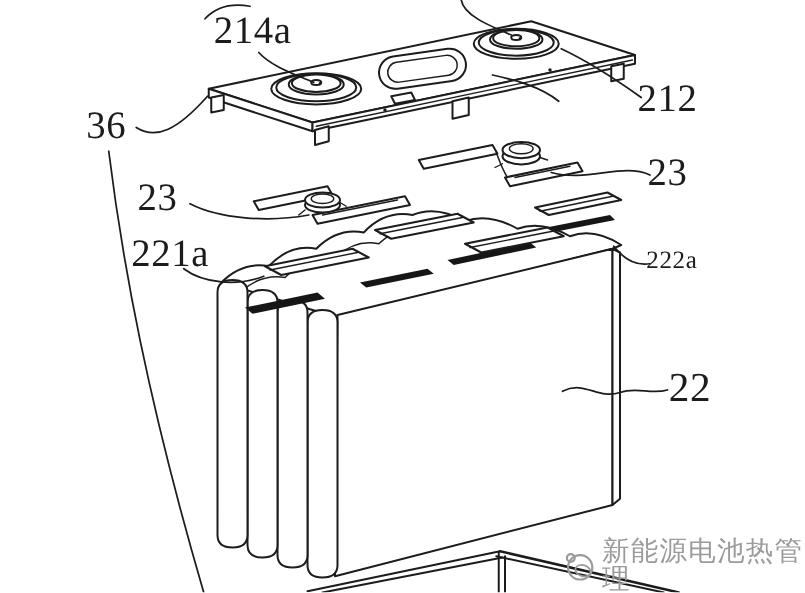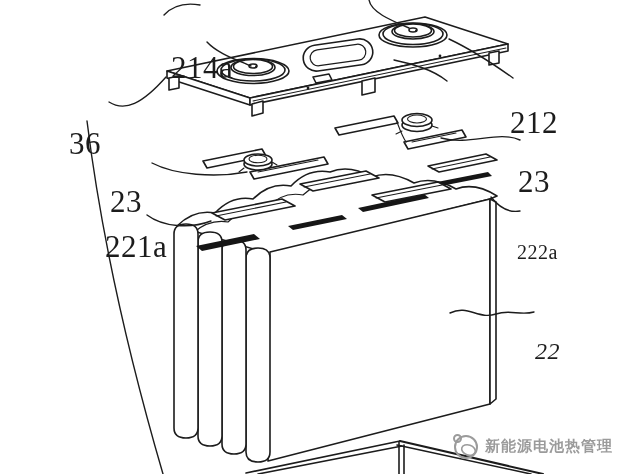--- a/index.html
+++ b/index.html
@@ -4,30 +4,30 @@
 <style>
   html,body { margin:0; padding:0; background:#fff; }
   .stage {
     position:relative; width:644px; height:474px; overflow:hidden;
     background:#ffffff; font-family:"Liberation Serif", serif;
   }
   .stage svg.art { position:absolute; left:0; top:0; }
   .ref-label {
     position:absolute; line-height:1; white-space:nowrap;
     color:#1c1c1c; font-family:"Liberation Serif", serif;
-    font-size:31px; letter-spacing:0.5px; user-select:none;margin-top:44px;
+    font-size:31px; letter-spacing:0.5px; user-select:none;
   }
   .watermark {
     position:absolute; left:450px; top:431px;
     display:flex; align-items:center; gap:5px;
     color:#9b9b9b;
   }
   .watermark-text {
     font-family:"DejaVu Sans", sans-serif;
-    font-size:15px; font-weight:bold; letter-spacing:1px;
+    font-size:22px; font-weight:normal; letter-spacing:1px;
     line-height:1;
   }
 </style>
 </head>
 <body>
 
 <div class="stage">
 
   <svg class="art" width="644" height="474" viewBox="0 0 644 474" fill="none" stroke="#1c1c1c" stroke-width="1.6" stroke-linecap="round" stroke-linejoin="round">
 
@@ -156,21 +156,21 @@
     </g>
   </svg>
 
   <div class="ref-label" style="left:171px; top:8px;">214a</div>
   <div class="ref-label" style="left:69px;  top:84px;">36</div>
   <div class="ref-label" style="left:110px; top:142px;">23</div>
   <div class="ref-label" style="left:105px; top:187px;">221a</div>
   <div class="ref-label" style="left:510px; top:63px;">212</div>
   <div class="ref-label" style="left:518px; top:122px;">23</div>
   <div class="ref-label" style="left:517px; top:198px; font-size:20px;">222a</div>
-  <div class="ref-label" style="left:535px; top:295px; font-size:24px;font-style:italic;">22</div>
+  <div class="ref-label" style="left:535px; top:295px; font-size:33px;">22</div>
 
   <div class="watermark">
     <svg width="30" height="30" viewBox="0 0 30 30" fill="none" stroke="#9b9b9b" stroke-width="2">
       <circle cx="16" cy="16" r="11"></circle>
       <circle cx="7.5" cy="7.5" r="3.5"></circle>
       <ellipse cx="18.5" cy="19" rx="7" ry="5" transform="rotate(18 18.5 19)" stroke-width="1.6"></ellipse>
     </svg>
     <span class="watermark-text">新能源电池热管理</span>
   </div>
 

